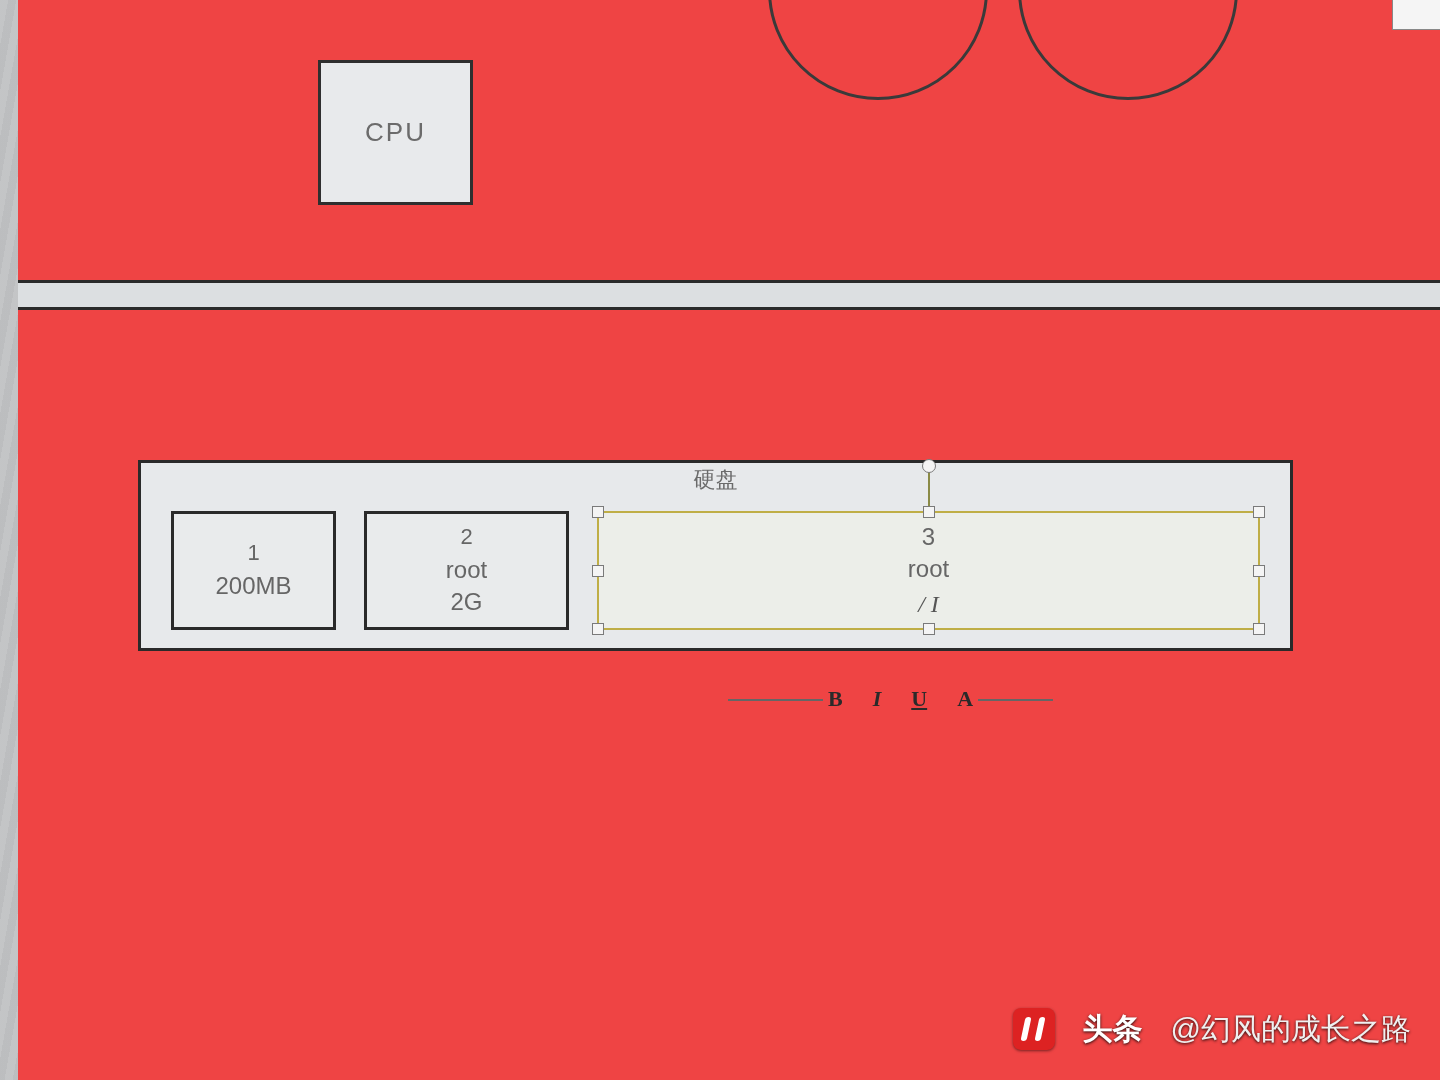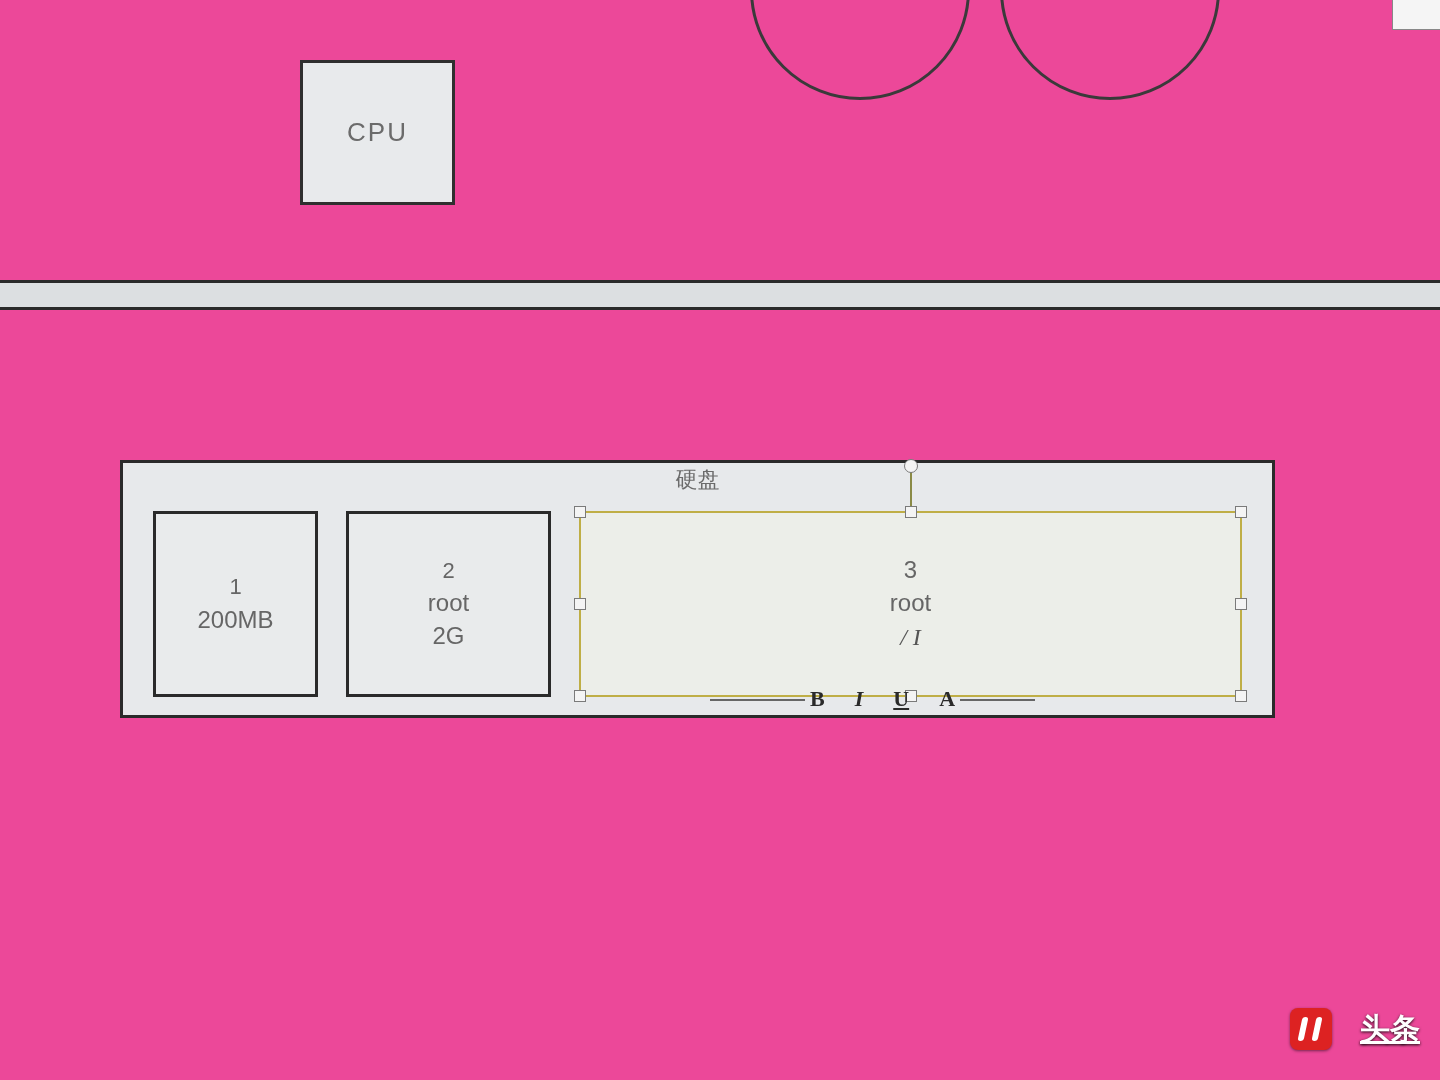--- a/index.html
+++ b/index.html
@@ -19,21 +19,22 @@
     inset: 0;
     background:
       radial-gradient(circle at 75% 60%, rgba(255,255,255,0.25), rgba(0,0,0,0.10) 70%),
       repeating-linear-gradient(100deg, rgba(255,255,255,0.04) 0 8px, rgba(0,0,0,0.03) 8px 16px);
     pointer-events: none;
   }
 
   .canvas {
     position: absolute;
     inset: 0;
-    background: #ec4899;
+    background: #ef4444;
+    margin-left: 18px;
   }
 
   
   .arc {
     position: absolute;
     top: -120px;
     width: 220px;
     height: 220px;
     border: 3px solid #3a3a3a;
     border-radius: 50%;
@@ -78,21 +79,21 @@
     border-bottom: 3px solid #2a2a2a;
     background: #dcdfe1;
   }
 
   
   .disk {
     position: absolute;
     left: 120px;
     top: 460px;
     width: 1155px;
-    height: 258px;
+    height: 191px;
     border: 3px solid #2a2a2a;
     background: #e7e9eb;
   }
   .disk-title {
     position: absolute;
     top: -2px;
     left: 0; right: 0;
     text-align: center;
     font-size: 22px;
     color: #6b6b6b;
@@ -207,30 +208,29 @@
     border-top: 2px solid #666;
   }
   .fmt-item { cursor: pointer; font-weight: bold; }
   .fmt-i { font-style: italic; font-weight: bold; }
   .fmt-u { text-decoration: underline; font-weight: bold; }
   .fmt-a { font-weight: bold; }
 
   
   .watermark {
     position: absolute;
-    right: 20px;
+    right: 29px;
     bottom: 30px;
     display: flex;
     align-items: center;
     gap: 28px;
     font-size: 30px;
     color: #ffffff;
     text-shadow: 0 1px 3px rgba(0,0,0,0.9);
     font-family: "Microsoft YaHei", sans-serif;
-    text-decoration: underline;
   }
   .wm-logo {
     width: 42px; height: 42px;
     border-radius: 8px;
     background: #dd2222;
     position: relative;
     box-shadow: 0 1px 3px rgba(0,0,0,0.5);
   }
   .wm-logo::before, .wm-logo::after {
     content: "";
@@ -297,15 +297,16 @@
   <div class="fmt-toolbar">
     <span class="fmt-item">B</span>
     <span class="fmt-item fmt-i">I</span>
     <span class="fmt-item fmt-u">U</span>
     <span class="fmt-item fmt-a">A</span>
   </div>
 
   <div class="watermark">
     <span class="wm-logo"></span>
     <span class="wm-brand">头条</span>
+    <span class="wm-author">@幻风的成长之路</span>
   </div>
 
 </div>
 
 </body></html>

